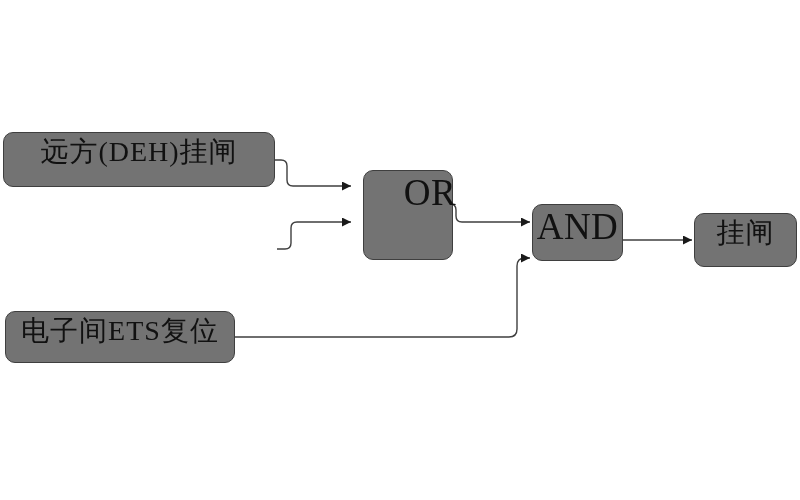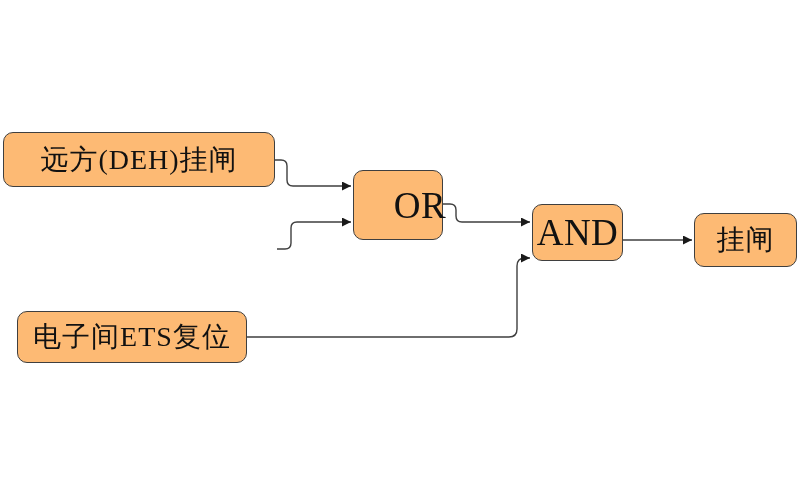--- a/index.html
+++ b/index.html
@@ -25,39 +25,38 @@
   .edges-svg path.edge {
     fill: none;
     stroke: #3f3f3f;
     stroke-width: 1.4px;
   }
   .node {
     position: absolute;
     box-sizing: border-box;
     border: 1.6px solid #3f3f3f;
     border-radius: 10px;
-    background: #fdba74;
+    background: #737373;
     display: flex;
-    align-items: center;
     justify-content: center;
     color: #111111;
     white-space: nowrap;
   }
   .node.input, .node.output {
     font-size: 28px;
     letter-spacing: 1px;
   }
   .node.gate {
     font-size: 37px;
     letter-spacing: 0.5px;
   }
   .node-input1 { left: 3px;   top: 132px; width: 272px; height: 55px; }
   .node-input2 { left: 3px;   top: 222px; width: 274px; height: 51px; }
-  .node-input3 { left: 17px;   top: 311px; width: 230px; height: 52px; }
-  .node-or     { left: 353px; top: 170px; width: 90px;  height: 70px; padding-left: 44px; }
+  .node-input3 { left: 5px;   top: 311px; width: 230px; height: 52px; }
+  .node-or     { left: 363px; top: 170px; width: 90px;  height: 90px; padding-left: 44px; }
   .node-and    { left: 532px; top: 204px; width: 91px;  height: 57px; }
   .node-output { left: 694px; top: 213px; width: 103px; height: 54px; }
 </style>
 </head>
 <body>
 
 <div class="canvas">
 
   <svg class="edges-svg" viewBox="0 0 800 500" xmlns="http://www.w3.org/2000/svg">
     <defs>

